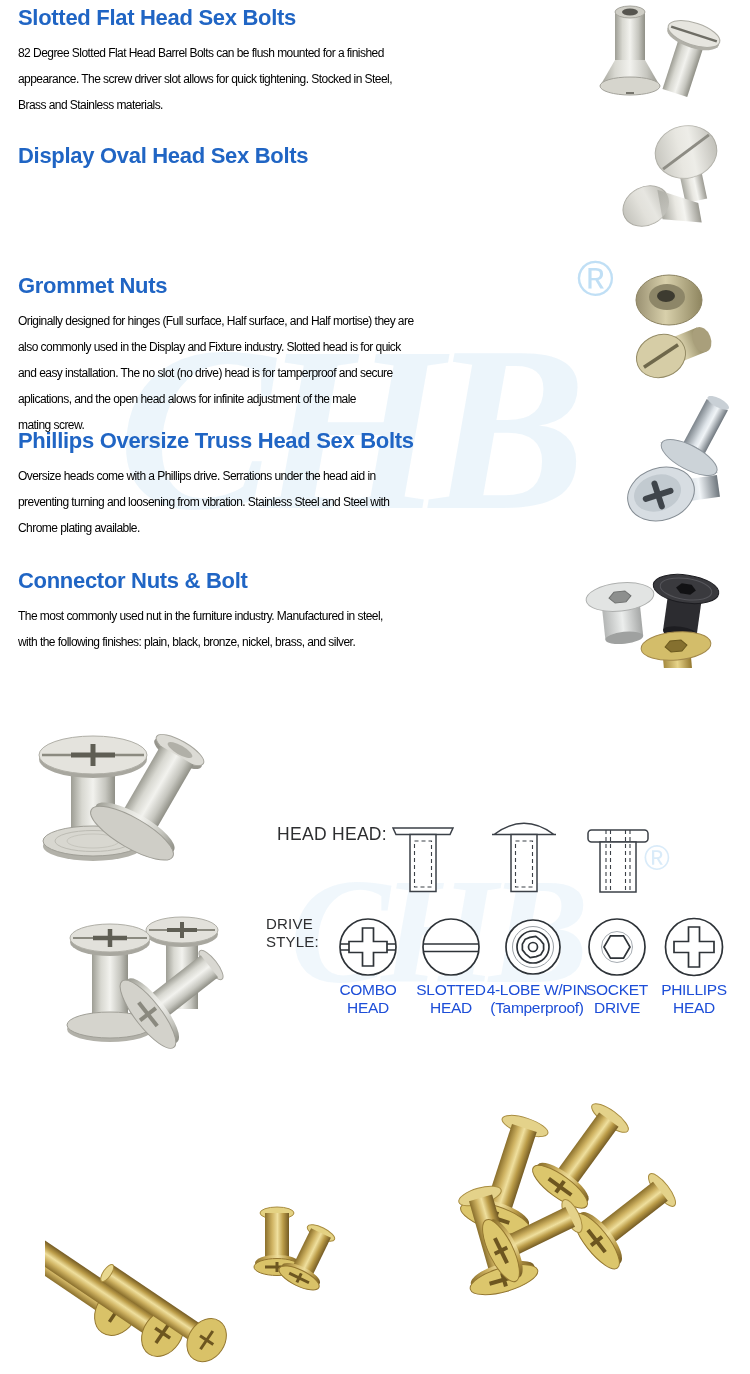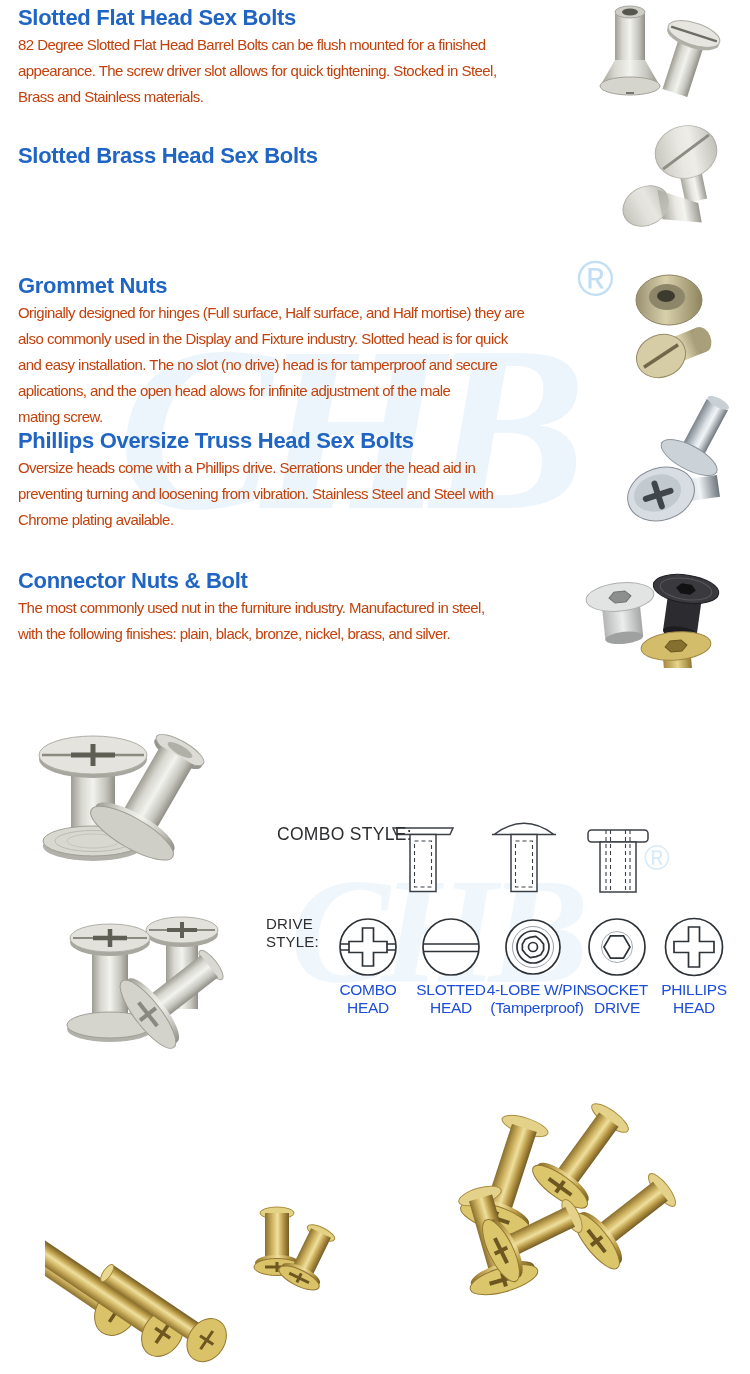--- a/index.html
+++ b/index.html
@@ -7,21 +7,21 @@
         font-family:"Liberation Sans",sans-serif;}
   
   .wm{position:absolute;z-index:0;pointer-events:none;user-select:none;}
   .wm-logo{font-weight:bold;font-style:italic;letter-spacing:-14px;line-height:1;
            color:rgba(108,178,223,0.13);font-family:Liberation Serif, serif;}
   .wm-reg{color:rgba(140,197,236,0.55);font-weight:400;line-height:1;}
   
   .section{position:absolute;left:18px;z-index:2;width:640px;}
   .section h2{margin:0;font-size:22px;line-height:28px;font-weight:bold;
               color:#2065c4;letter-spacing:-0.3px;}
-  .section p{margin:0 0 0 0;font-size:15px;line-height:26px;color:#c2410c;
+  .section p{margin:8px 0 0 0;font-size:12px;line-height:26px;color:#000000;
              letter-spacing:-0.55px;white-space:pre-line;}
   
   .diag-label{position:absolute;z-index:2;color:#2d2e30;}
   #head-style-label{left:277px;top:824px;font-size:17.5px;letter-spacing:0.3px;}
   #drive-style-label{left:266px;top:915px;font-size:15px;line-height:18px;letter-spacing:0.2px;}
   .drive-name{position:absolute;top:981px;z-index:2;text-align:center;color:#1d4ed8;
               font-size:15.5px;line-height:17.5px;letter-spacing:-0.3px;}
   .art{position:absolute;z-index:1;}
   svg{display:block;}
 </style>
@@ -35,21 +35,21 @@
   <div class="wm wm-reg" style="left:577px;top:254px;font-size:50px;">®</div>
   <div class="wm wm-reg" style="left:644px;top:840px;font-size:35px;color:rgba(160,205,240,0.40);">®</div>
 
   <div class="section" style="top:4px;">
     <h2>Slotted Flat Head Sex Bolts</h2>
     <p>82 Degree Slotted Flat Head Barrel Bolts can be flush mounted for a finished
 appearance. The screw driver slot allows for quick tightening. Stocked in Steel,
 Brass and Stainless materials.</p>
   </div>
   <div class="section" style="top:142px;">
-    <h2>Slotted Brass Head Sex Bolts</h2>
+    <h2>Display Oval Head Sex Bolts</h2>
   </div>
   <div class="section" style="top:272px;">
     <h2>Grommet Nuts</h2>
     <p>Originally designed for hinges (Full surface, Half surface, and Half mortise) they are
 also commonly used in the Display and Fixture industry. Slotted head is for quick
 and easy installation. The no slot (no drive) head is for tamperproof and secure
 aplications, and the open head alows for infinite adjustment of the male
 mating screw.</p>
   </div>
   <div class="section" style="top:567px;">
@@ -266,21 +266,21 @@
         <ellipse cx="0" cy="0" rx="18" ry="6" fill="#d9d8d2" stroke="#a6a59d"></ellipse>
         <rect x="-14" y="2" width="28" height="70" fill="url(#gnB)"></rect>
         <ellipse cx="0" cy="74" rx="40" ry="12" fill="url(#gnB)"></ellipse>
         <ellipse cx="0" cy="80" rx="42" ry="13" fill="#d3d2cb" stroke="#9e9d95"></ellipse>
         <line x1="-15" y1="80" x2="15" y2="80" stroke="#8a897f" stroke-width="4"></line>
         <line x1="0" y1="70" x2="0" y2="90" stroke="#8a897f" stroke-width="4"></line>
       </g>
     </svg>
   </div>
 
-  <div class="diag-label" id="head-style-label">COMBO STYLE:</div>
+  <div class="diag-label" id="head-style-label">HEAD HEAD:</div>
   <div class="art" style="left:368px;top:806px;">
     <svg width="300" height="92" viewBox="0 0 300 92" fill="none" stroke="#3b4047" stroke-width="1.5">
       <g>
         <path d="M25,22 L85,22 L82,28.5 L28,28.5 Z" fill="#fff"></path>
         <rect x="42" y="28.5" width="26" height="57" fill="#fff"></rect>
         <rect x="46.5" y="35" width="17" height="46" stroke-width="1.1" stroke-dasharray="4 3"></rect>
       </g>
       <g>
         <path d="M124,28.5 L188,28.5 M126,28.5 Q156,6 186,28.5" fill="#fff"></path>
         <rect x="143" y="28.5" width="26" height="57" fill="#fff"></rect>

